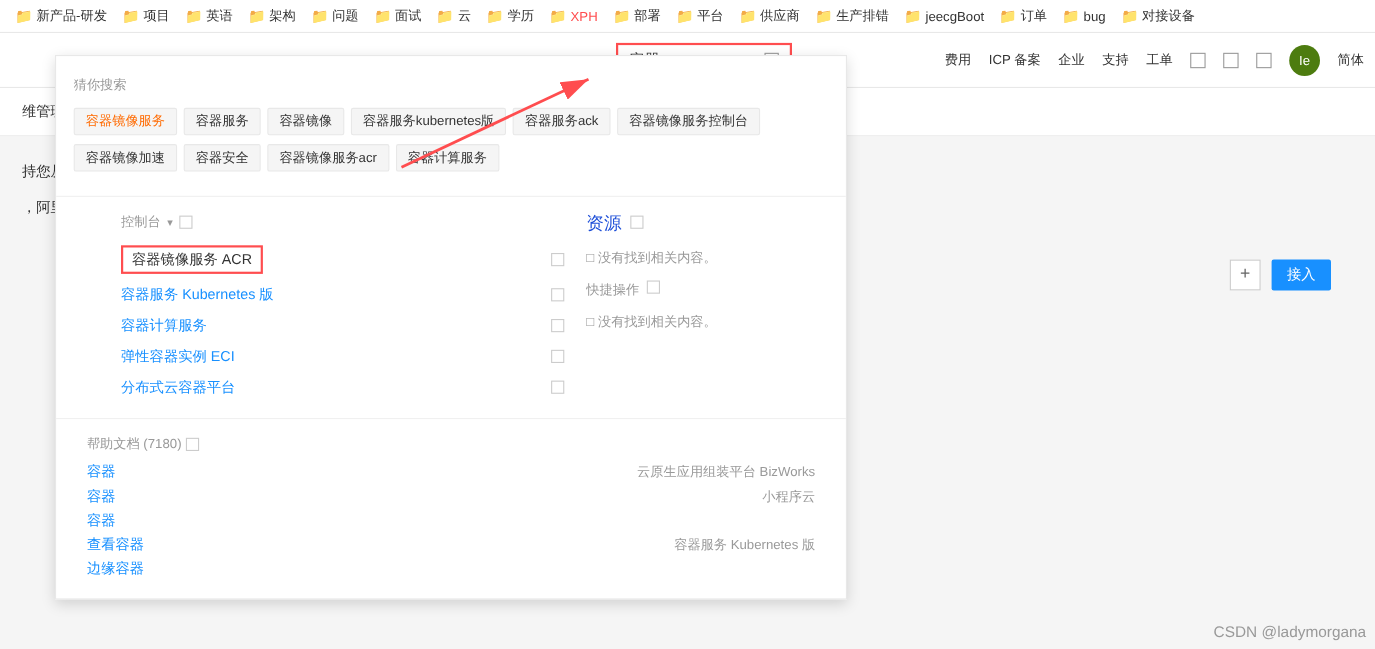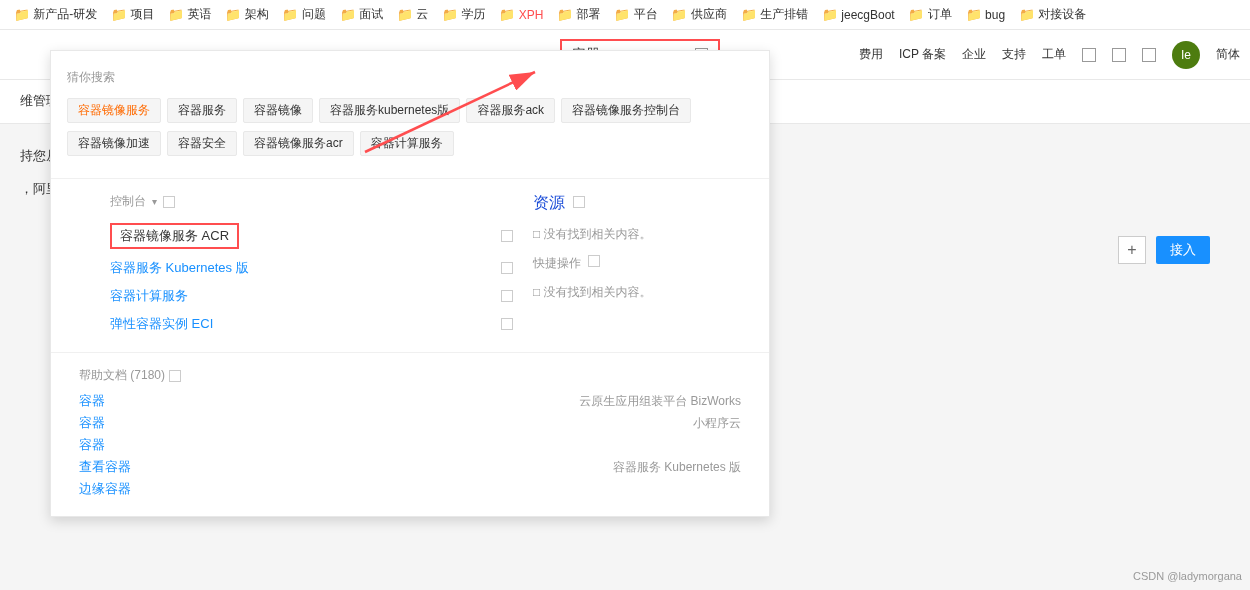--- a/index.html
+++ b/index.html
@@ -303,21 +303,21 @@
     .acr-highlight {
       border: 2px solid #ff4d4f !important;
     }
 
     
     .csdn-watermark {
       position: fixed;
       bottom: 8px;
       right: 8px;
       color: #999;
-      font-size: 11px;
+      font-size: 14px;
     }
 
     
     .search-highlight {
       border: 2px solid #ff4d4f;
       position: relative;
     }
   </style>
 </head>
 <body>
@@ -486,20 +486,24 @@
           <span class="square-sm"></span>
         </div>
         <div class="console-item">
           <span class="console-item-name">容器计算服务</span>
           <span class="square-sm"></span>
         </div>
         <div class="console-item">
           <span class="console-item-name">弹性容器实例 ECI</span>
           <span class="square-sm"></span>
         </div>
+        <div class="console-item">
+          <span class="console-item-name">分布式云容器平台</span>
+          <span class="square-sm"></span>
+        </div>
       </div>
       <div class="col-right">
         <div class="resource-title">
           <span>资源</span>
           <span class="square-sm" style="margin-left:4px;"></span>
         </div>
         <div class="no-result">□ 没有找到相关内容。</div>
         <div class="quick-ops-title">
           <span>快捷操作</span>
           <span class="square-sm" style="margin-left:4px;"></span>

